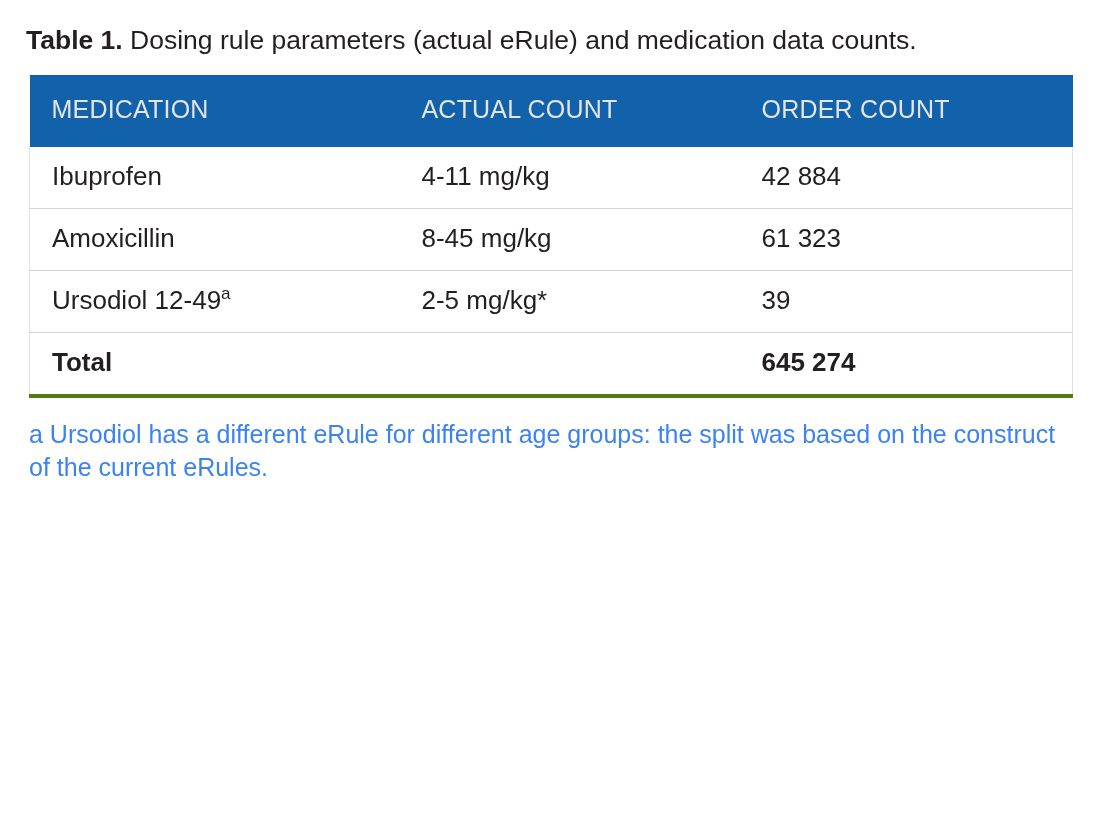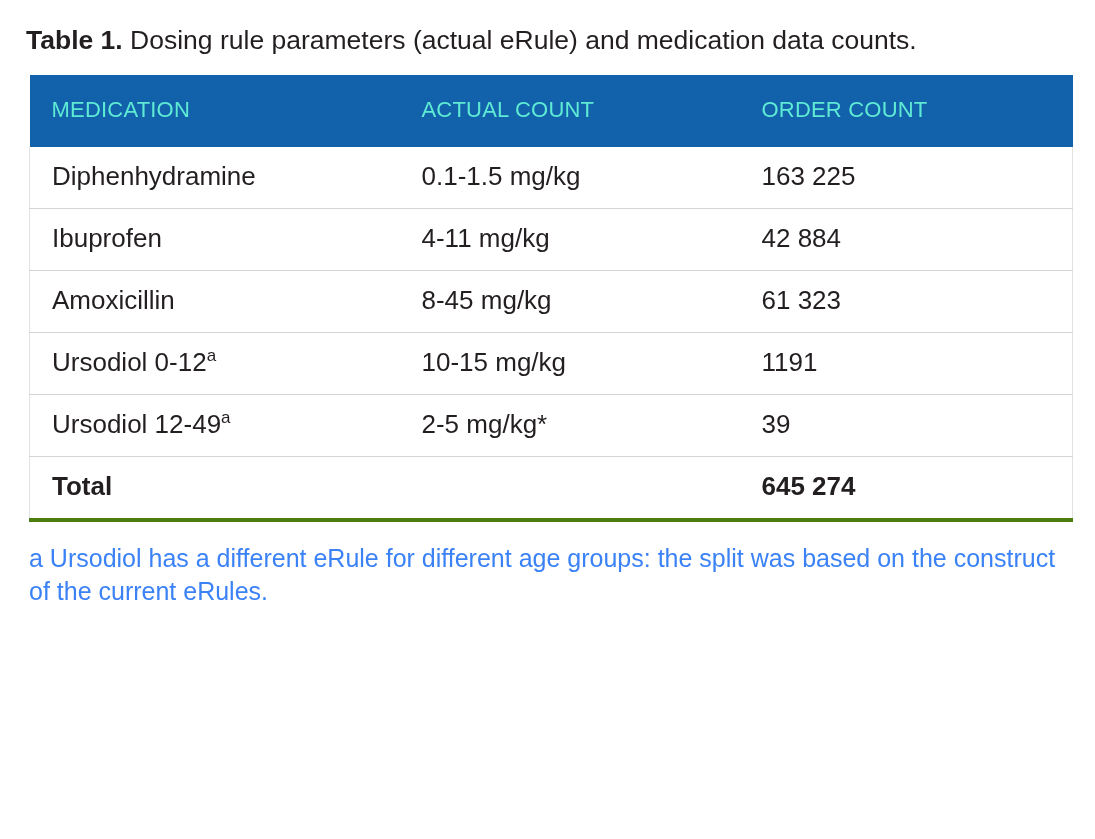--- a/index.html
+++ b/index.html
@@ -35,24 +35,24 @@
     font-weight: normal;
   }
   table.data-table {
     border-collapse: collapse;
     width: 1043px;
     table-layout: fixed;
     margin-left: 3px;
   }
   table.data-table thead th {
     background: #1262ab;
-    color: #5eead4;
+    color: #e5e5e5;
     text-align: left;
     font-weight: normal;
-    font-size: 22px;
+    font-size: 25px;
     letter-spacing: 0.2px;
     padding: 16px 0 18px 22px;
     height: 38px;
     vertical-align: middle;
   }
   table.data-table tbody td {
     font-size: 26px;
     color: #231f20;
     padding: 14px 0 16px 22px;
     border-bottom: 1px solid #d4d4d4;
@@ -107,38 +107,28 @@
     </colgroup>
     <thead>
       <tr>
         <th>MEDICATION</th>
         <th>ACTUAL COUNT</th>
         <th>ORDER COUNT</th>
       </tr>
     </thead>
     <tbody>
       <tr>
-        <td><span>Diphenhydramine</span><sup class="note-mark"></sup></td>
-        <td>0.1-1.5 mg/kg</td>
-        <td>163 225</td>
-      </tr>
-      <tr>
         <td><span>Ibuprofen</span><sup class="note-mark"></sup></td>
         <td>4-11 mg/kg</td>
         <td>42 884</td>
       </tr>
       <tr>
         <td><span>Amoxicillin</span><sup class="note-mark"></sup></td>
         <td>8-45 mg/kg</td>
         <td>61 323</td>
-      </tr>
-      <tr>
-        <td><span>Ursodiol 0-12</span><sup class="note-mark">a</sup></td>
-        <td>10-15 mg/kg</td>
-        <td>1191</td>
       </tr>
       <tr>
         <td><span>Ursodiol 12-49</span><sup class="note-mark">a</sup></td>
         <td>2-5 mg/kg*</td>
         <td>39</td>
       </tr>
       <tr>
         <td><span>Total</span><sup class="note-mark"></sup></td>
         <td></td>
         <td>645 274</td>

